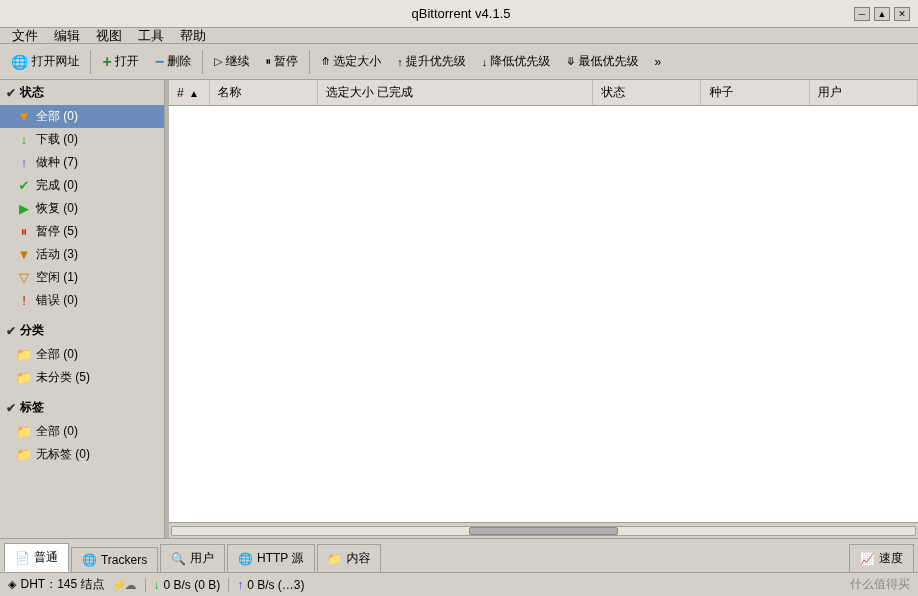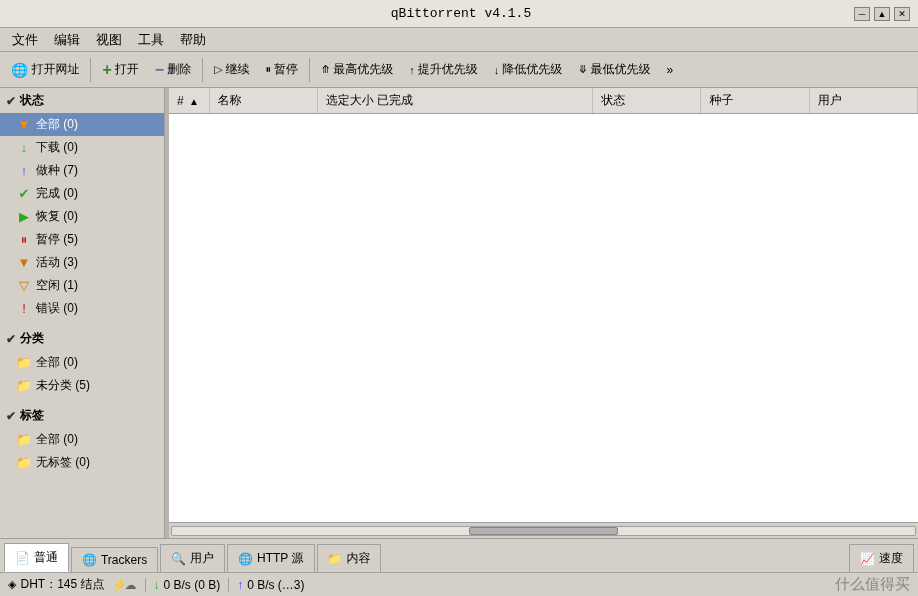--- a/index.html
+++ b/index.html
@@ -22,42 +22,41 @@
       align-items: center;
       justify-content: space-between;
       padding: 0 8px;
       border-bottom: 1px solid #a0a0a0;
     }
     .title-bar-title {
       flex: 1;
       text-align: center;
       font-size: 13px;
       color: #000;
-      font-family: Liberation Mono, monospace;
     }
     .title-bar-controls {
       display: flex;
       gap: 4px;
     }
     .title-bar-btn {
       width: 16px;
       height: 14px;
       background: #d4d0c8;
       border: 1px solid #808080;
       font-size: 9px;
       display: flex;
       align-items: center;
       justify-content: center;
       cursor: pointer;
     }
 
     
     .menu-bar {
       background: #d4d0c8;
-      height: 24px;
+      height: 16px;
       display: flex;
       align-items: center;
       padding: 0 4px;
       border-bottom: 1px solid #a0a0a0;
     }
     .menu-item {
       padding: 2px 8px;
       cursor: pointer;
       font-size: 13px;
     }
@@ -343,21 +342,21 @@
     <span style="font-size:11px;">▷</span>
     <span>继续</span>
   </div>
   <div class="toolbar-btn">
     <span style="font-size:11px;">⏸</span>
     <span>暂停</span>
   </div>
   <div class="toolbar-separator"></div>
   <div class="toolbar-btn">
     <span style="font-size:11px;">⤊</span>
-    <span>最高优先级</span>
+    <span>选定大小</span>
   </div>
   <div class="toolbar-btn">
     <span style="font-size:11px;">↑</span>
     <span>提升优先级</span>
   </div>
   <div class="toolbar-btn">
     <span style="font-size:11px;">↓</span>
     <span>降低优先级</span>
   </div>
   <div class="toolbar-btn">
@@ -526,14 +525,14 @@
   <div class="status-bar-item">
     <span class="down-arrow">↓</span>
     <span>0 B/s (0 B)</span>
   </div>
   <div class="status-separator"></div>
   <div class="status-bar-item">
     <span class="up-arrow">↑</span>
     <span>0 B/s (…3)</span>
   </div>
   <div class="bottom-tab-spacer"></div>
-  <div style="font-size:15px; color:#888;">什么值得买</div>
+  <div style="font-size:12px; color:#888;">什么值得买</div>
 </div>
 
 </body></html>

